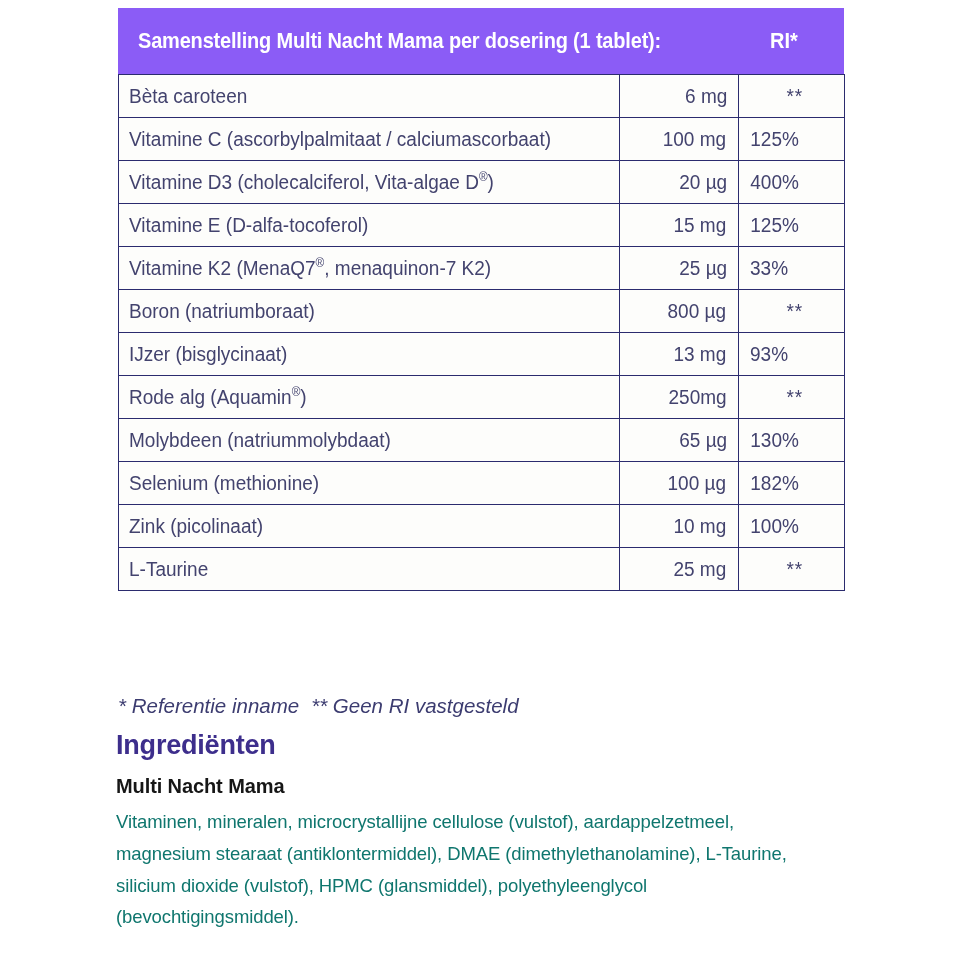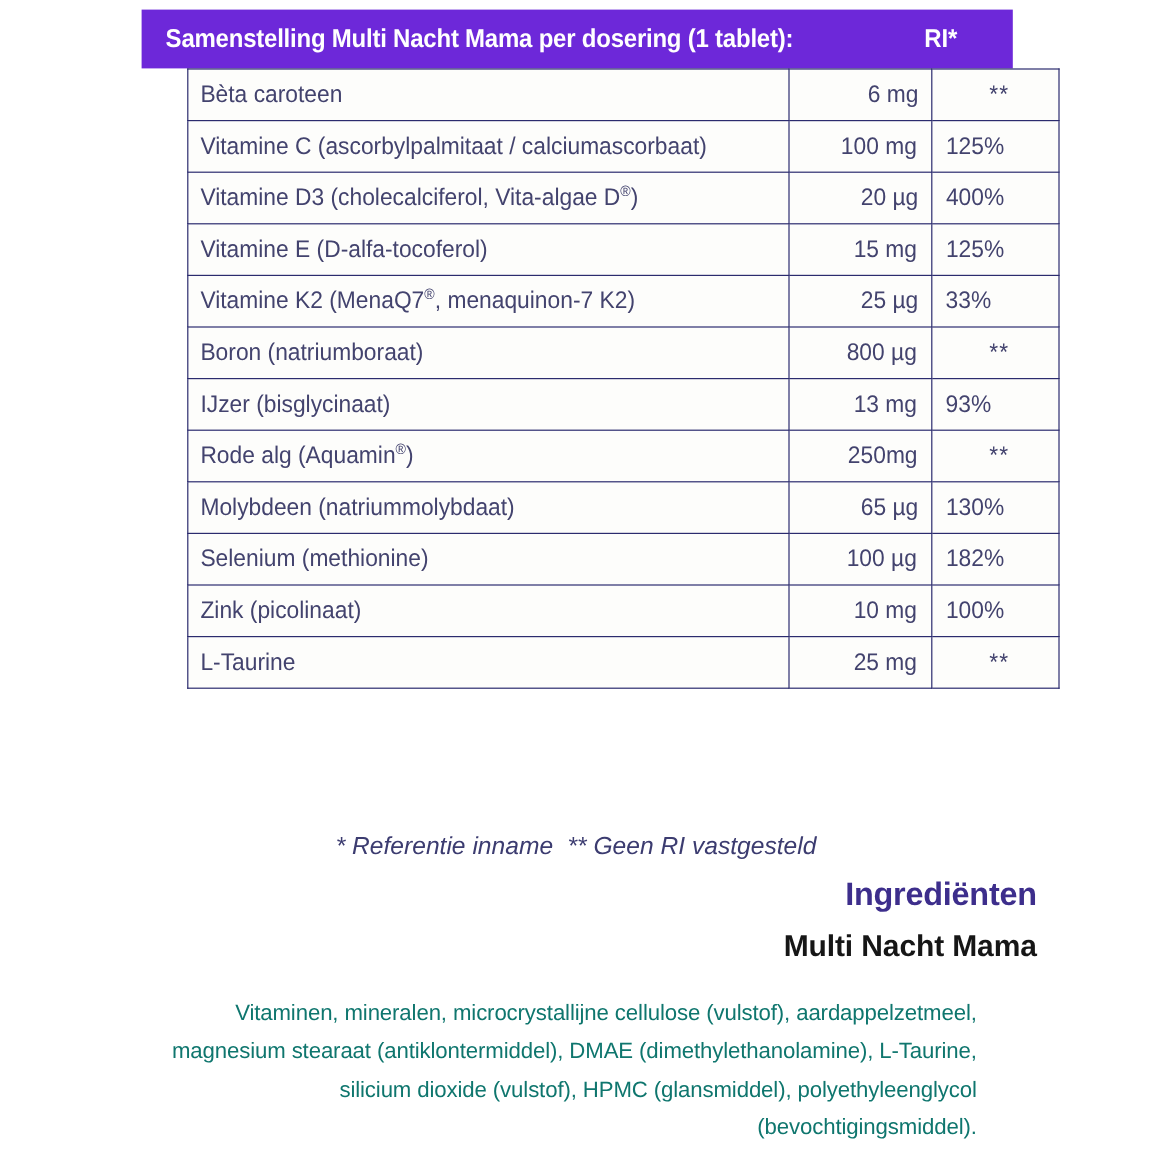--- a/index.html
+++ b/index.html
@@ -25,22 +25,22 @@
 
   
   .table-wrap {
     position: absolute;
     left: 118px;
     top: 8px;
     width: 726px;
   }
 
   .tbl-header {
-    background: #6d28d9;
-    height: 49px;
+    background: #8b5cf6;
+    height: 66px;
     display: flex;
     align-items: center;
     box-sizing: border-box;
     padding: 0 14px 0 20px;
   }
   .tbl-header-title {
     flex: 1 1 auto;
     color: #ffffff;
     font-size: 21.5px;
     font-weight: bold;
@@ -56,21 +56,20 @@
     font-weight: bold;
     width: 92px;
     text-align: center;
     transform: scaleX(0.93);
   }
 
   table.comp {
     border-collapse: collapse;
     width: 726px;
     table-layout: fixed;
-    margin-left: 38px;
   }
   table.comp td {
     border: 1.5px solid #2b2b6e;
     height: 43px;
     box-sizing: border-box;
     font-size: 20px;
     color: #43436e;
     background: #fdfdfb;
     padding: 0 10px;
     vertical-align: middle;
@@ -109,52 +108,51 @@
     vertical-align: super;
     line-height: 0;
   }
 
   
   .footnote {
     position: absolute;
     left: 118px;
     top: 694px;
     width: 726px;
-    text-align: center;
+    text-align: left;
     font-size: 20.5px;
     font-style: italic;
     color: #3c3c70;
     padding-right: 2px;
     box-sizing: border-box;
   }
   .footnote .fn-sep {
     display: inline-block;
     width: 12px;
   }
 
   
   .ingredients {
     position: absolute;
-    left: 104px;
+    left: 116px;
     top: 730px;
     width: 760px;
-    text-align: right;
   }
   .ing-heading {
     font-size: 27px;
     font-weight: bold;
     color: #3d2e8c;
     letter-spacing: -0.2px;
     margin: 0 0 14px 0;
   }
   .ing-product {
-    font-size: 25px;
+    font-size: 20px;
     font-weight: bold;
     color: #161616;
-    margin: 0 0 24px 0;
+    margin: 0 0 8px 0;
     letter-spacing: -0.1px;
   }
   .ing-body {
     font-size: 18.5px;
     color: #0f766e;
     line-height: 1.72;
     margin: 0;
     max-width: 710px;
     letter-spacing: -0.1px;
   }

